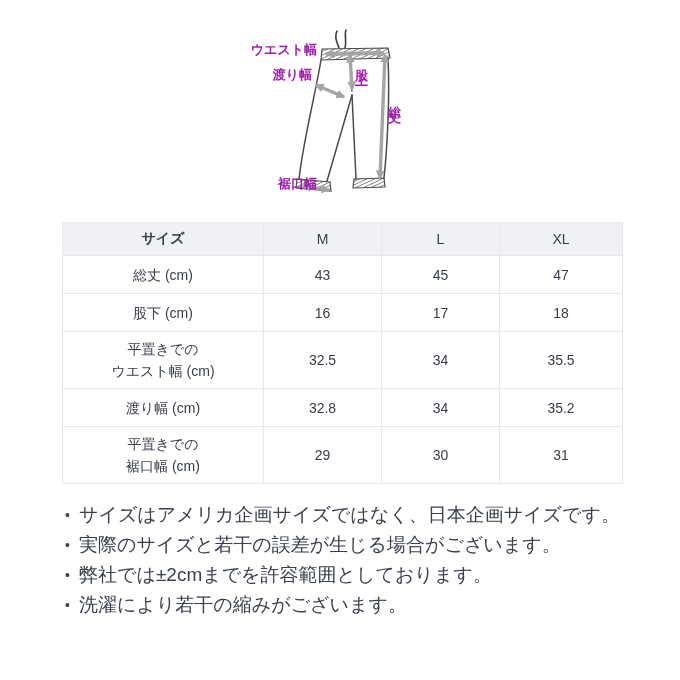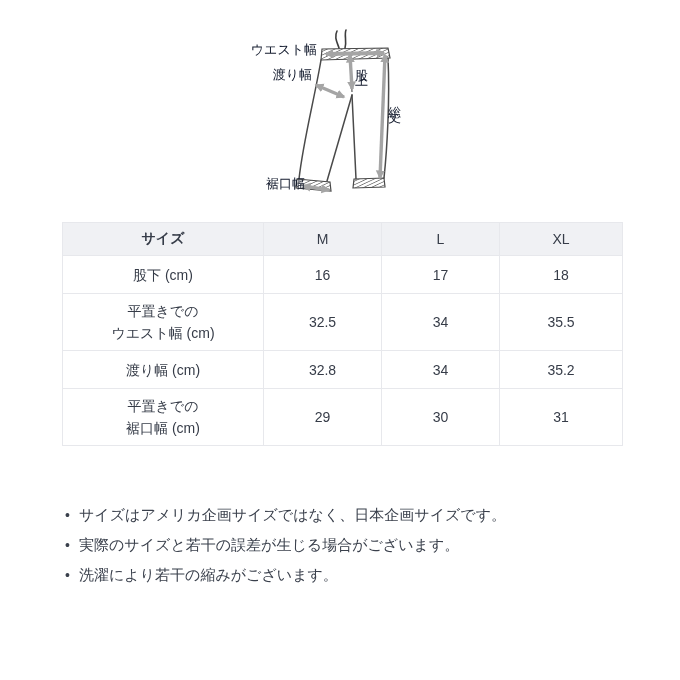--- a/index.html
+++ b/index.html
@@ -20,22 +20,22 @@
   .diagram svg { position: absolute; left: 0; top: 0; width: 100%; height: 100%; }
   .outline { fill: none; stroke: #4a4a4a; stroke-width: 1.5; stroke-linecap: round; }
   .seam    { fill: none; stroke: #4a4a4a; stroke-width: 1.1; }
   .band    { fill: url(#hatch); stroke: #4a4a4a; stroke-width: 1.2; }
   .string  { fill: none; stroke: #3d3d3d; stroke-width: 1.6; stroke-linecap: round; }
   .arrow   { stroke: #a5a5a5; stroke-width: 3.4; }
   .arrow.thick { stroke-width: 4; }
   .dlabel {
     position: absolute;
     font-size: 13px;
-    font-weight: normal;
-    color: #0f172a;
+    font-weight: bold;
+    color: #a21caf;
     line-height: 14px;
     white-space: nowrap;
   }
   .dlabel.ra { text-align: right; }
   .dlabel.vert {
     writing-mode: vertical-rl;
     letter-spacing: 4px;
     line-height: 15px;
   }
 
@@ -60,21 +60,21 @@
   .size-table tr.single { height: 38px; }
   .size-table tr.double { height: 57px; }
   .size-table td.lbl { white-space: pre-line; line-height: 22px; }
 
   
   .notes {
     position: absolute;
     left: 62px; top: 506px;
     width: 570px;
     list-style: none;
-    font-size: 15px;
+    font-size: 19px;
     color: #3a404c;
   }
   .notes li {
     position: relative;
     padding-left: 17px;
     line-height: 18px;
     margin-bottom: 12px;
     white-space: nowrap;
   }
   .notes li::before {
@@ -114,41 +114,47 @@
 
     <line class="arrow thick" x1="326" y1="54" x2="384" y2="53" marker-start="url(#ah)" marker-end="url(#ah)"></line>
     <line class="arrow" x1="350" y1="55" x2="352" y2="89" marker-start="url(#ah)" marker-end="url(#ah)"></line>
     <line class="arrow" x1="316" y1="85" x2="344" y2="97" marker-start="url(#ah)" marker-end="url(#ah)"></line>
     <line class="arrow" x1="385" y1="55" x2="380" y2="178" marker-start="url(#ah)" marker-end="url(#ah)"></line>
     <line class="arrow" x1="303" y1="186" x2="329" y2="190" marker-start="url(#ah)" marker-end="url(#ah)"></line>
   </svg>
 
   <div class="dlabel ra" style="left:10px; top:25px; width:67px;">ウエスト幅</div>
   <div class="dlabel ra" style="left:10px; top:50px; width:62px;">渡り幅</div>
-  <div class="dlabel ra" style="left:8px; top:159px; width:57px;text-align:right;">裾口幅</div>
+  <div class="dlabel ra" style="left:20px; top:159px; width:57px;text-align:right;">裾口幅</div>
   <div class="dlabel vert" style="left:114px; top:41px;">股上</div>
   <div class="dlabel vert" style="left:147px; top:78px;">総丈</div>
 </div>
 
 <table class="size-table">
   <colgroup>
     <col style="width:201px">
       <col style="width:118px">
       <col style="width:118px">
       <col style="width:123px">
   </colgroup>
   <thead>
     <tr>
       <th class="first">サイズ</th>
       <th>M</th>
       <th>L</th>
       <th>XL</th>
     </tr>
   </thead>
   <tbody>
+    <tr class="single">
+      <td class="lbl">総丈 (cm)</td>
+      <td>43</td>
+      <td>45</td>
+      <td>47</td>
+    </tr>
     <tr class="single">
       <td class="lbl">股下 (cm)</td>
       <td>16</td>
       <td>17</td>
       <td>18</td>
     </tr>
     <tr class="double">
       <td class="lbl">平置きでの
 ウエスト幅 (cm)</td>
       <td>32.5</td>
@@ -167,14 +173,15 @@
       <td>29</td>
       <td>30</td>
       <td>31</td>
     </tr>
   </tbody>
 </table>
 
 <ul class="notes">
   <li>サイズはアメリカ企画サイズではなく、日本企画サイズです。</li>
   <li>実際のサイズと若干の誤差が生じる場合がございます。</li>
+  <li>弊社では±2cmまでを許容範囲としております。</li>
   <li>洗濯により若干の縮みがございます。</li>
 </ul>
 
 </body></html>

